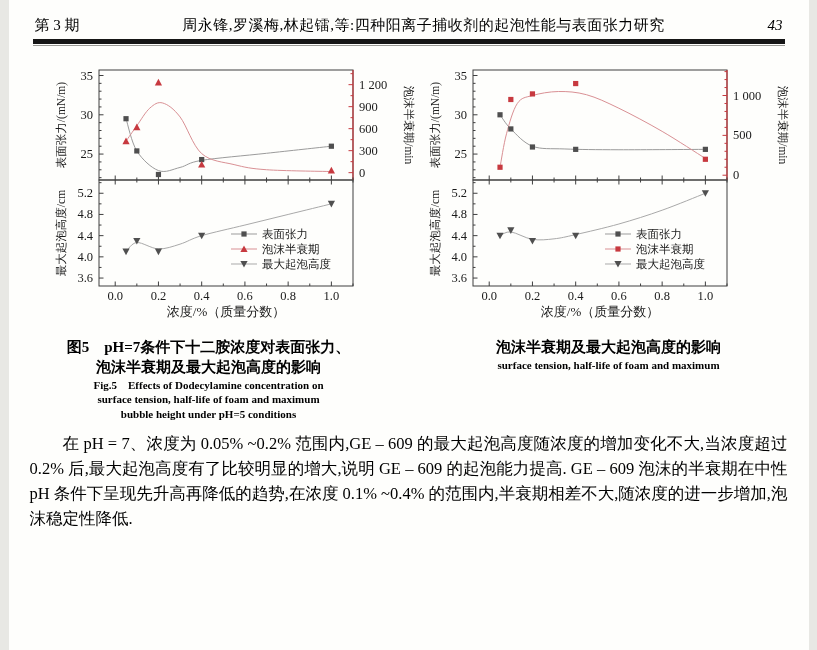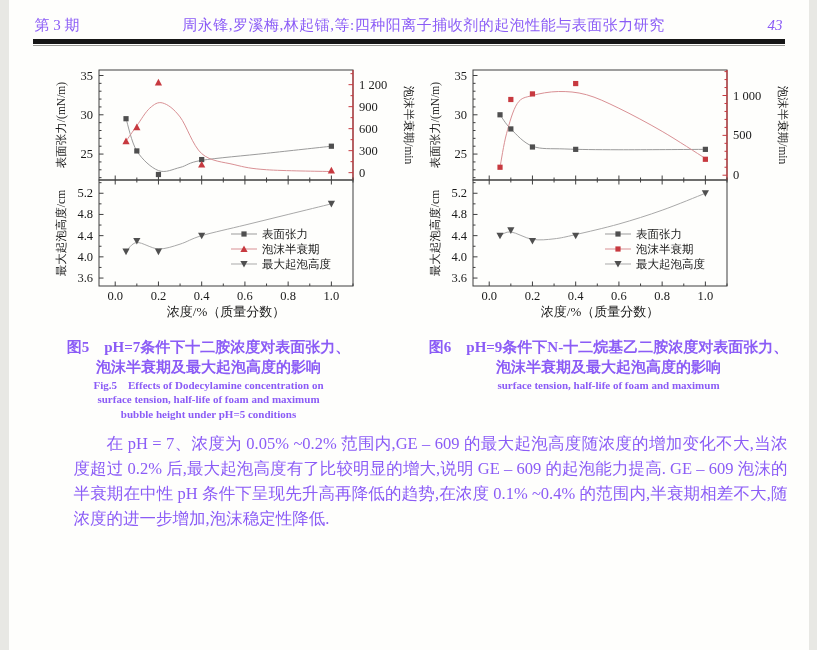--- a/index.html
+++ b/index.html
@@ -1,37 +1,37 @@
 <!DOCTYPE html>
 <html><head>
 <meta charset="utf-8">
 <style>
   html,body{margin:0;padding:0;background:#e8e8e4;}
   .page{
     position:relative;width:800px;height:650px;margin:0 auto;
-    background:#fefefc;color:#8b5cf6;overflow:hidden;
+    background:#fefefc;color:#000000;overflow:hidden;
     font-family:"Liberation Serif","DejaVu Serif",serif;
   }
   .hdr{
     display:flex;align-items:baseline;justify-content:space-between;
     padding:16px 26px 3px 26px;font-size:15px;
   }
   .hdr .issue{width:90px;}
   .hdr .rtitle{flex:1;text-align:center;letter-spacing:.5px;}
   .hdr .pageno{width:60px;text-align:right;font-style:italic;}
   .rule{height:5px;background:#161616;margin:1px 24px 0 24px;}
   .rule2{height:1px;background:#9a9a96;margin:1px 24px 0 24px;}
   .figs{display:flex;gap:6px;padding-left:44px;margin-top:14px;}
   .caps{display:flex;margin-top:16px;}
   .cap{width:50%;text-align:center;font-weight:bold;line-height:1.32;}
   .cap .zh{font-size:15px;}
   .cap .en{font-size:11px;}
   .bodytext{padding:10px 21px 0 21px;font-size:16.5px;line-height:25px;text-align:justify;}
   .bodytext p{margin:0;}
-  .bodytext p.indent{text-indent:2em;margin-left:44px;}
+  .bodytext p.indent{text-indent:2em;}
   svg.chart{display:block;}
 </style>
 </head>
 <body>
 
 <div class="page">
 
   <div class="hdr">
     <span class="issue">第 3 期</span>
     <span class="rtitle">周永锋,罗溪梅,林起镭,等:四种阳离子捕收剂的起泡性能与表面张力研究</span>
@@ -297,21 +297,20 @@
 
   <div class="caps">
     <div class="cap">
       <div class="zh">图5　pH=7条件下十二胺浓度对表面张力、</div>
       <div class="zh">泡沫半衰期及最大起泡高度的影响</div>
       <div class="en">Fig.5　Effects of Dodecylamine concentration on</div>
       <div class="en">surface tension, half-life of foam and maximum</div>
       <div class="en">bubble height under pH=5 conditions</div>
     </div>
     <div class="cap">
-      <div class="zh">图6　pH=9条件下N-十二烷基乙二胺浓度对表面张力、</div>
       <div class="zh">泡沫半衰期及最大起泡高度的影响</div>
       <div class="en">surface tension, half-life of foam and maximum</div>
     </div>
   </div>
 
   <div class="bodytext">
     <p class="indent">在 pH = 7、浓度为 0.05% ~0.2% 范围内,GE – 609 的最大起泡高度随浓度的增加变化不大,当浓度超过 0.2% 后,最大起泡高度有了比较明显的增大,说明 GE – 609 的起泡能力提高. GE – 609 泡沫的半衰期在中性 pH 条件下呈现先升高再降低的趋势,在浓度 0.1% ~0.4% 的范围内,半衰期相差不大,随浓度的进一步增加,泡沫稳定性降低.</p>
   </div>
 
 </div>

